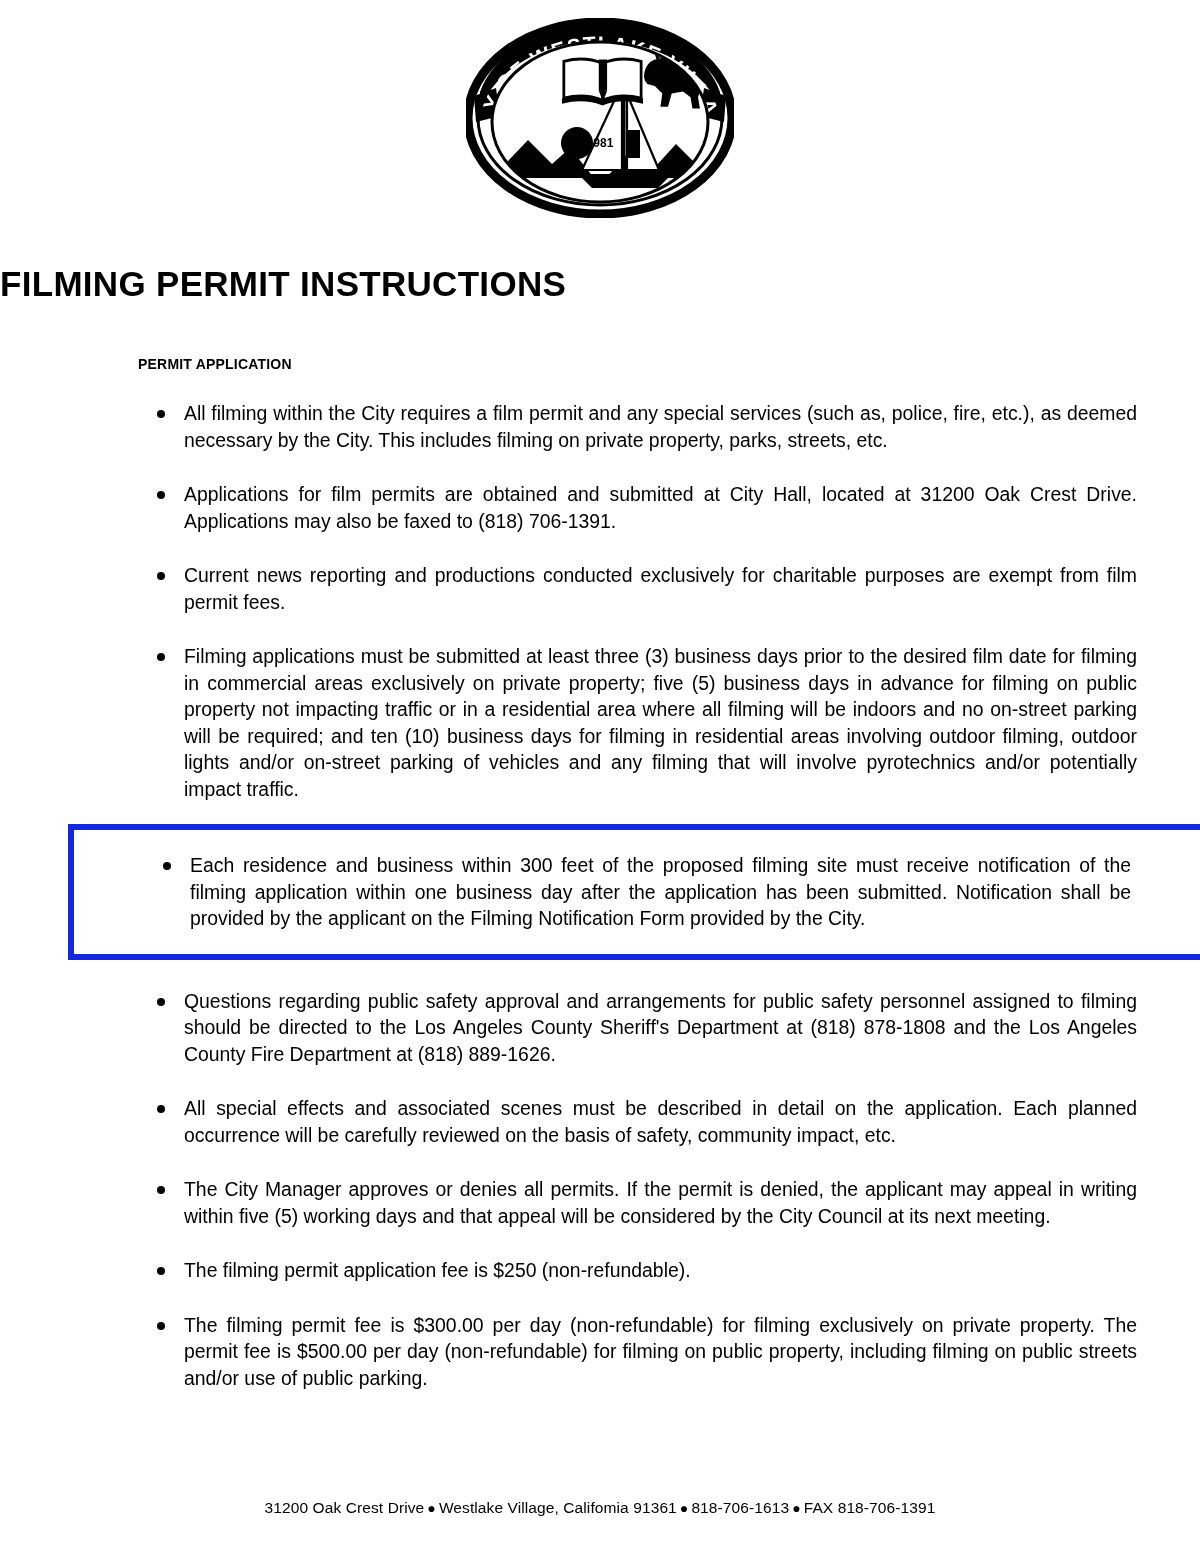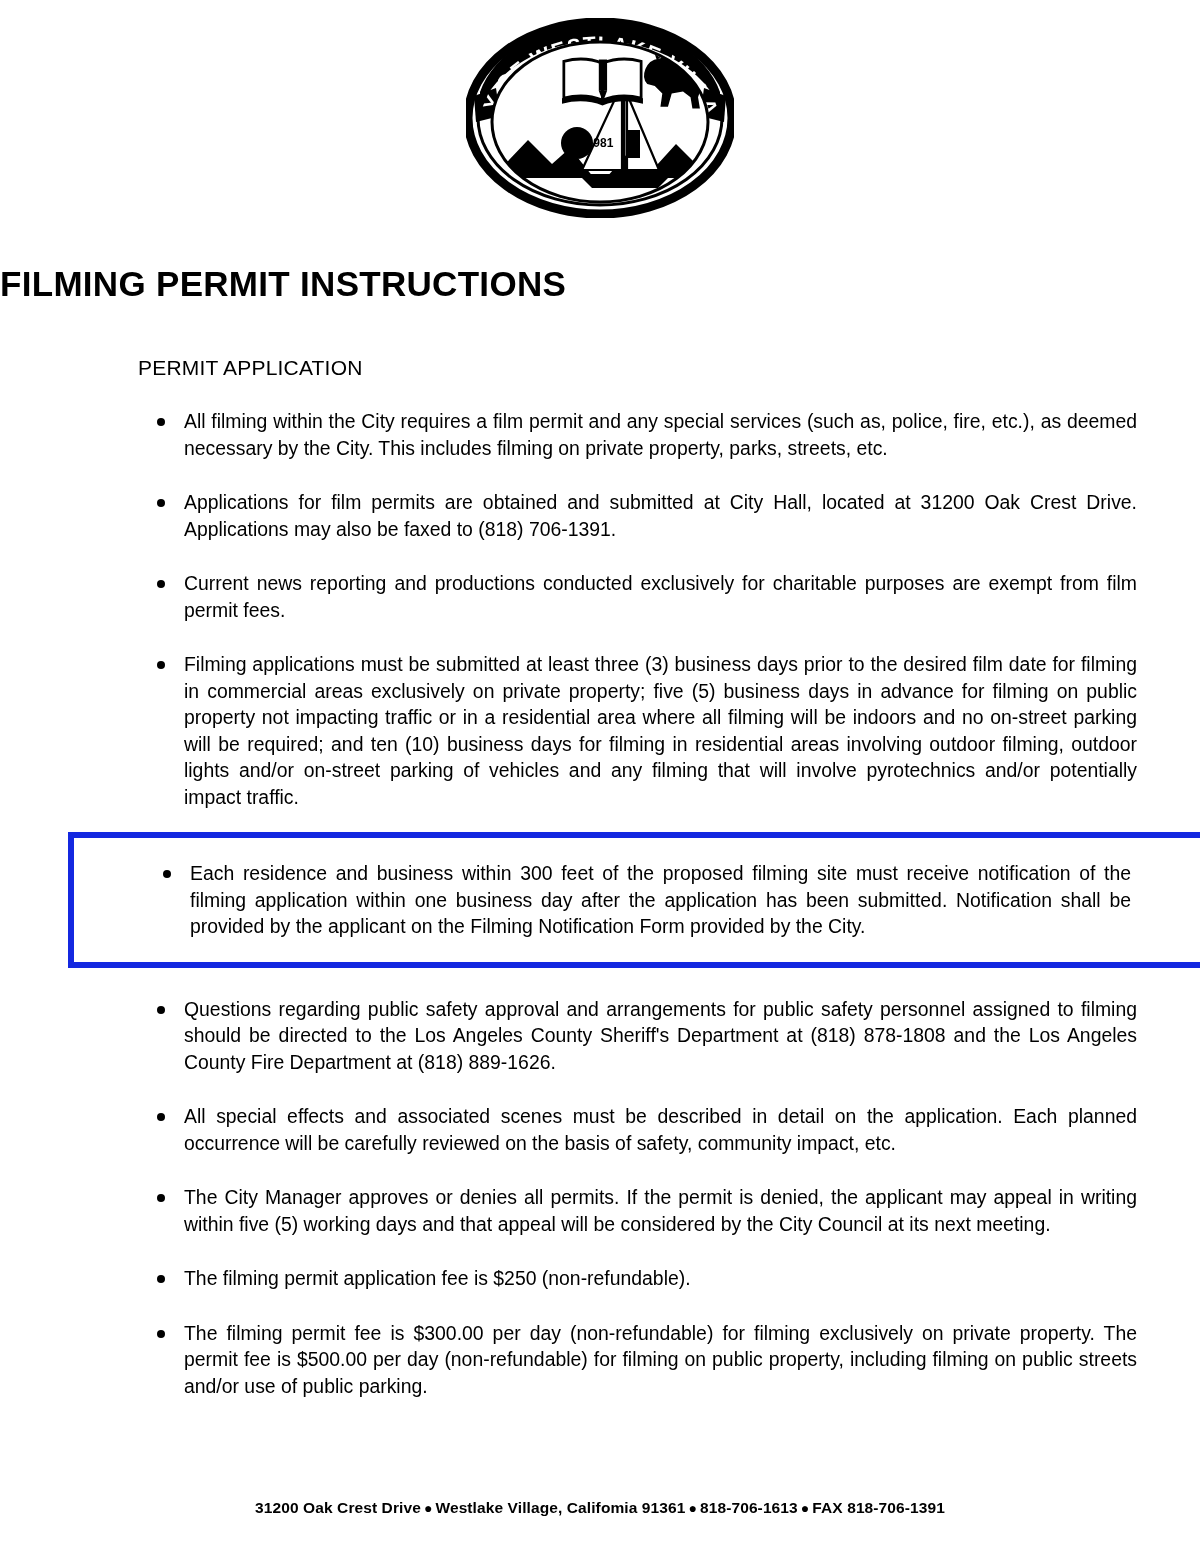--- a/index.html
+++ b/index.html
@@ -42,22 +42,22 @@
     font-family: "Liberation Sans", sans-serif;
   }
 
   
   .content {
     margin: 0;
     padding: 0 55px 0 138px;
   }
 
   .section-head {
-    font-size: 21px;
-    font-weight: normal;
+    font-size: 14px;
+    font-weight: bold;
     margin: 52px 0 0 0;
     letter-spacing: 0.2px;
   }
 
   ul.bullets {
     list-style: none;
     margin: 8px;
     padding: 0;
   }
 
@@ -96,21 +96,20 @@
 
   
   .footer {
     position: absolute;
     left: 0;
     right: 0;
     bottom: 36px;
     text-align: center;
     font-size: 15.5px;
     letter-spacing: 0.1px;
-    font-weight: bold;
   }
   .footer .sep {
     font-size: 14px;
     padding: 0 3px;
   }
 </style>
 </head>
 <body>
 
 <div class="seal-wrap">

